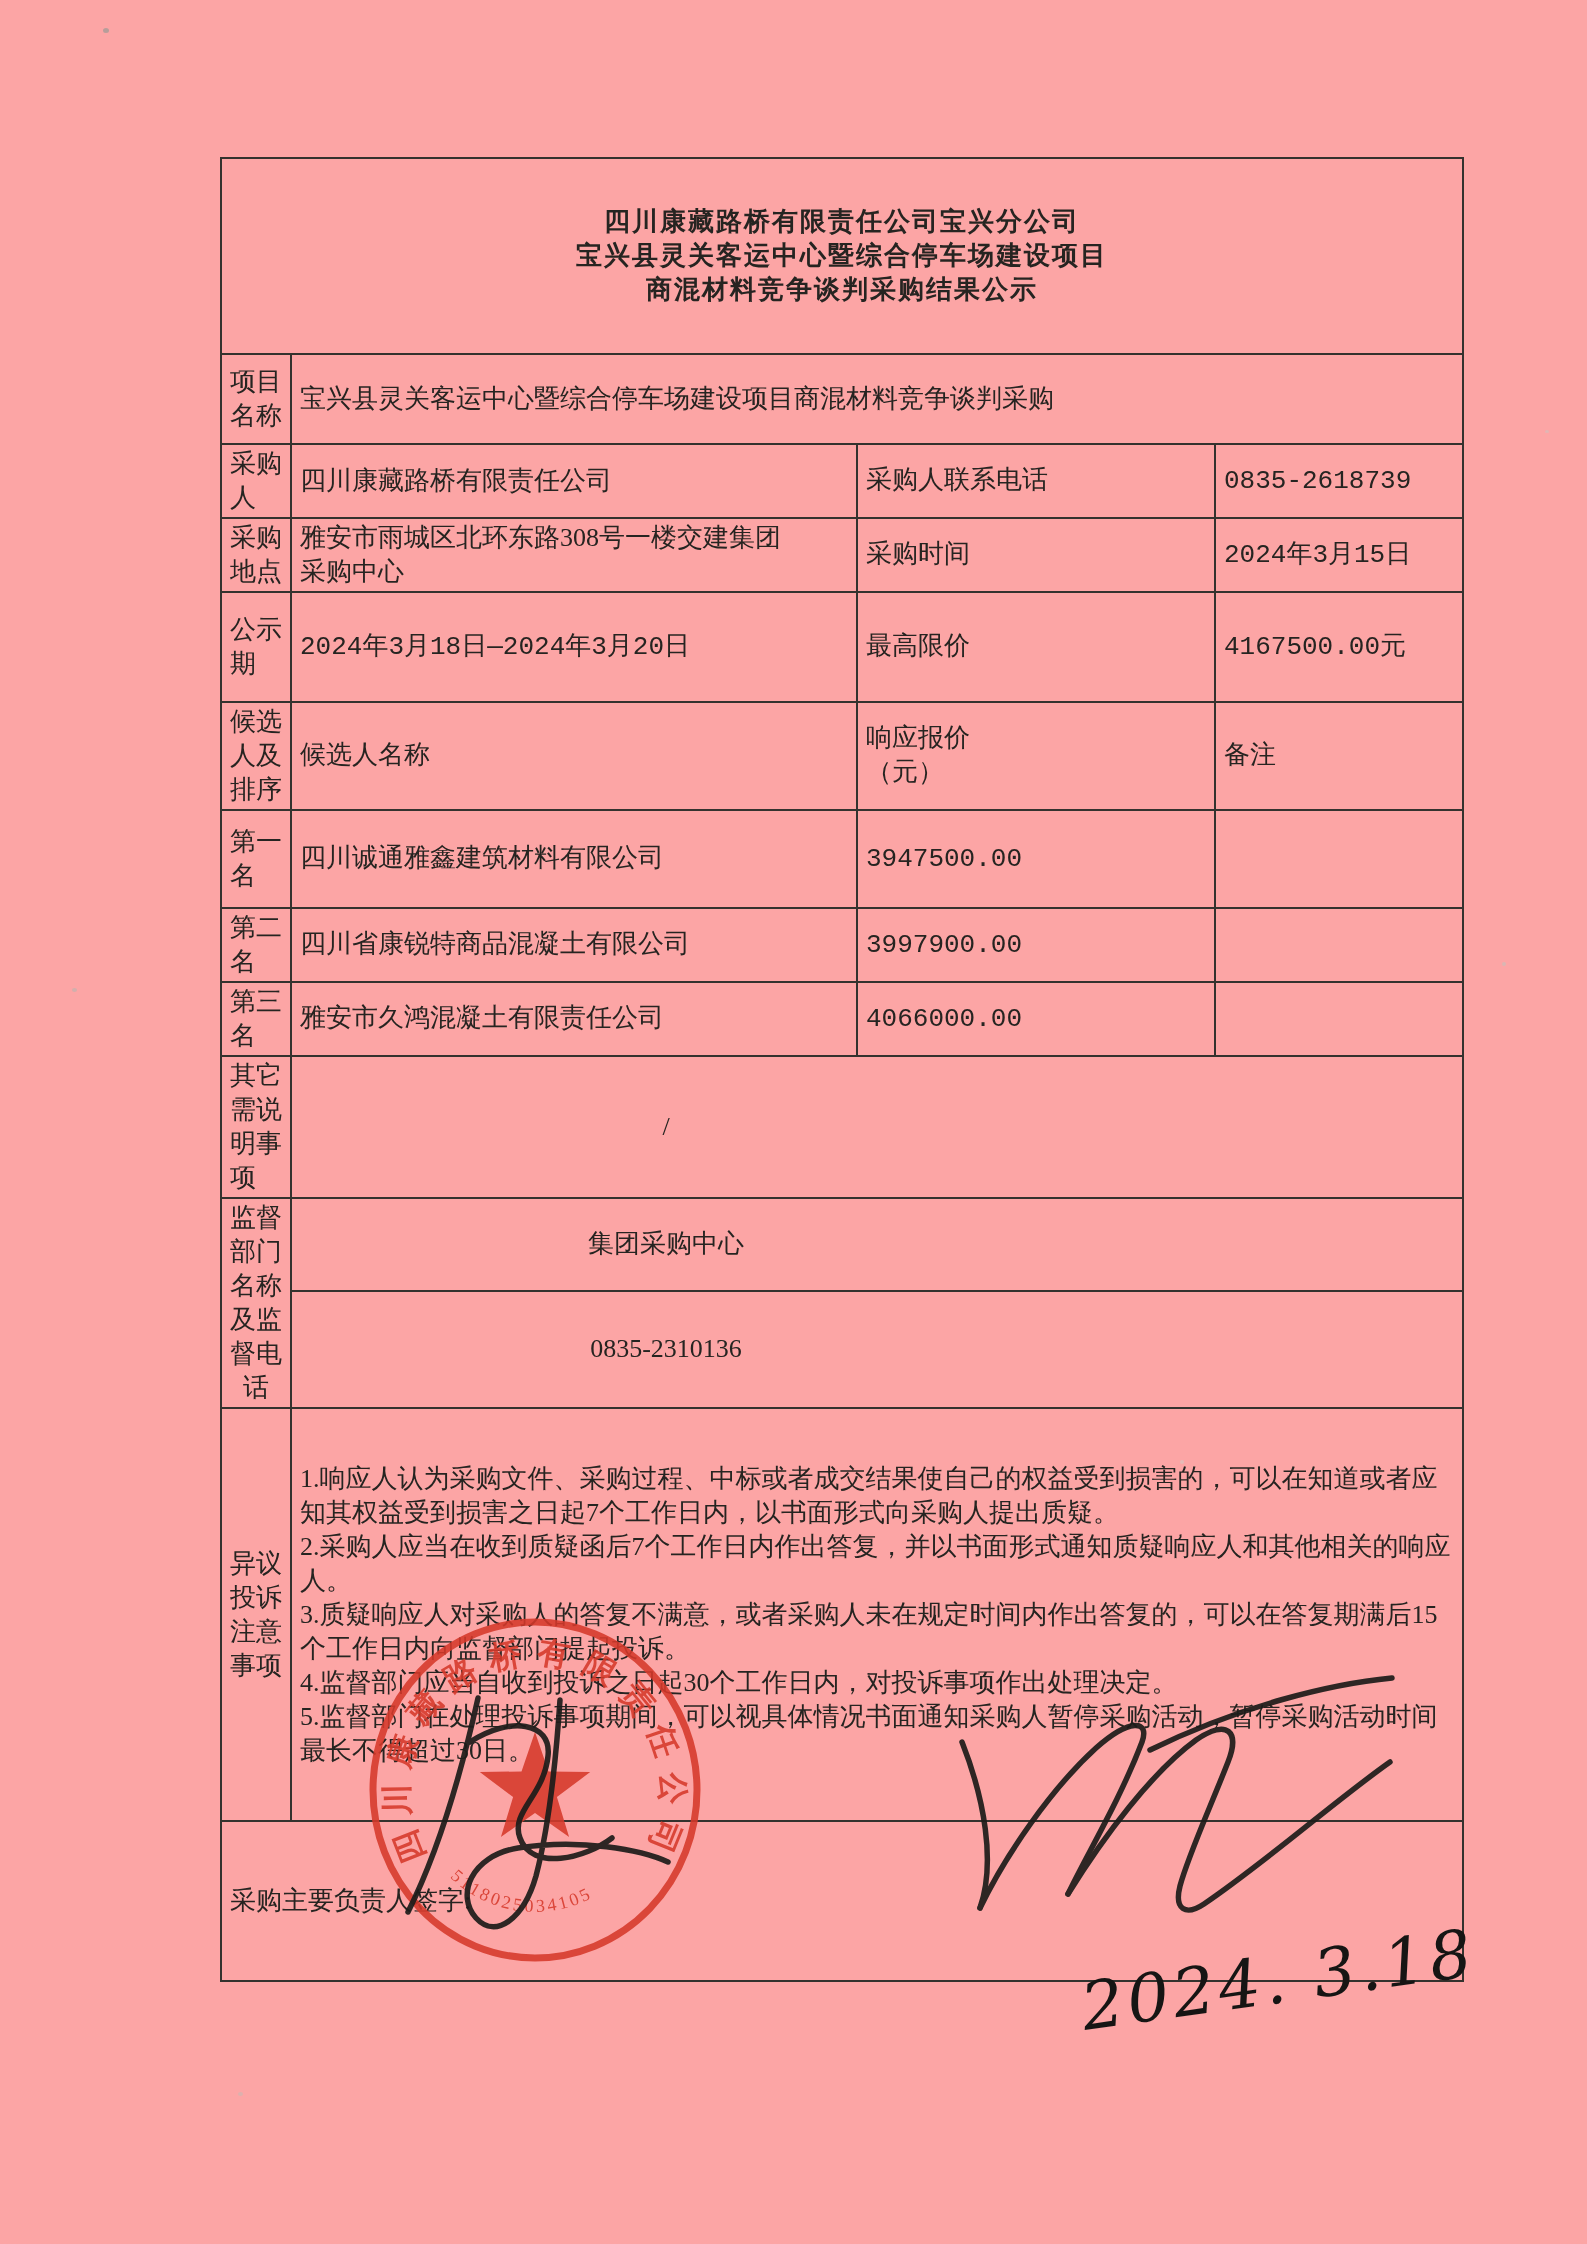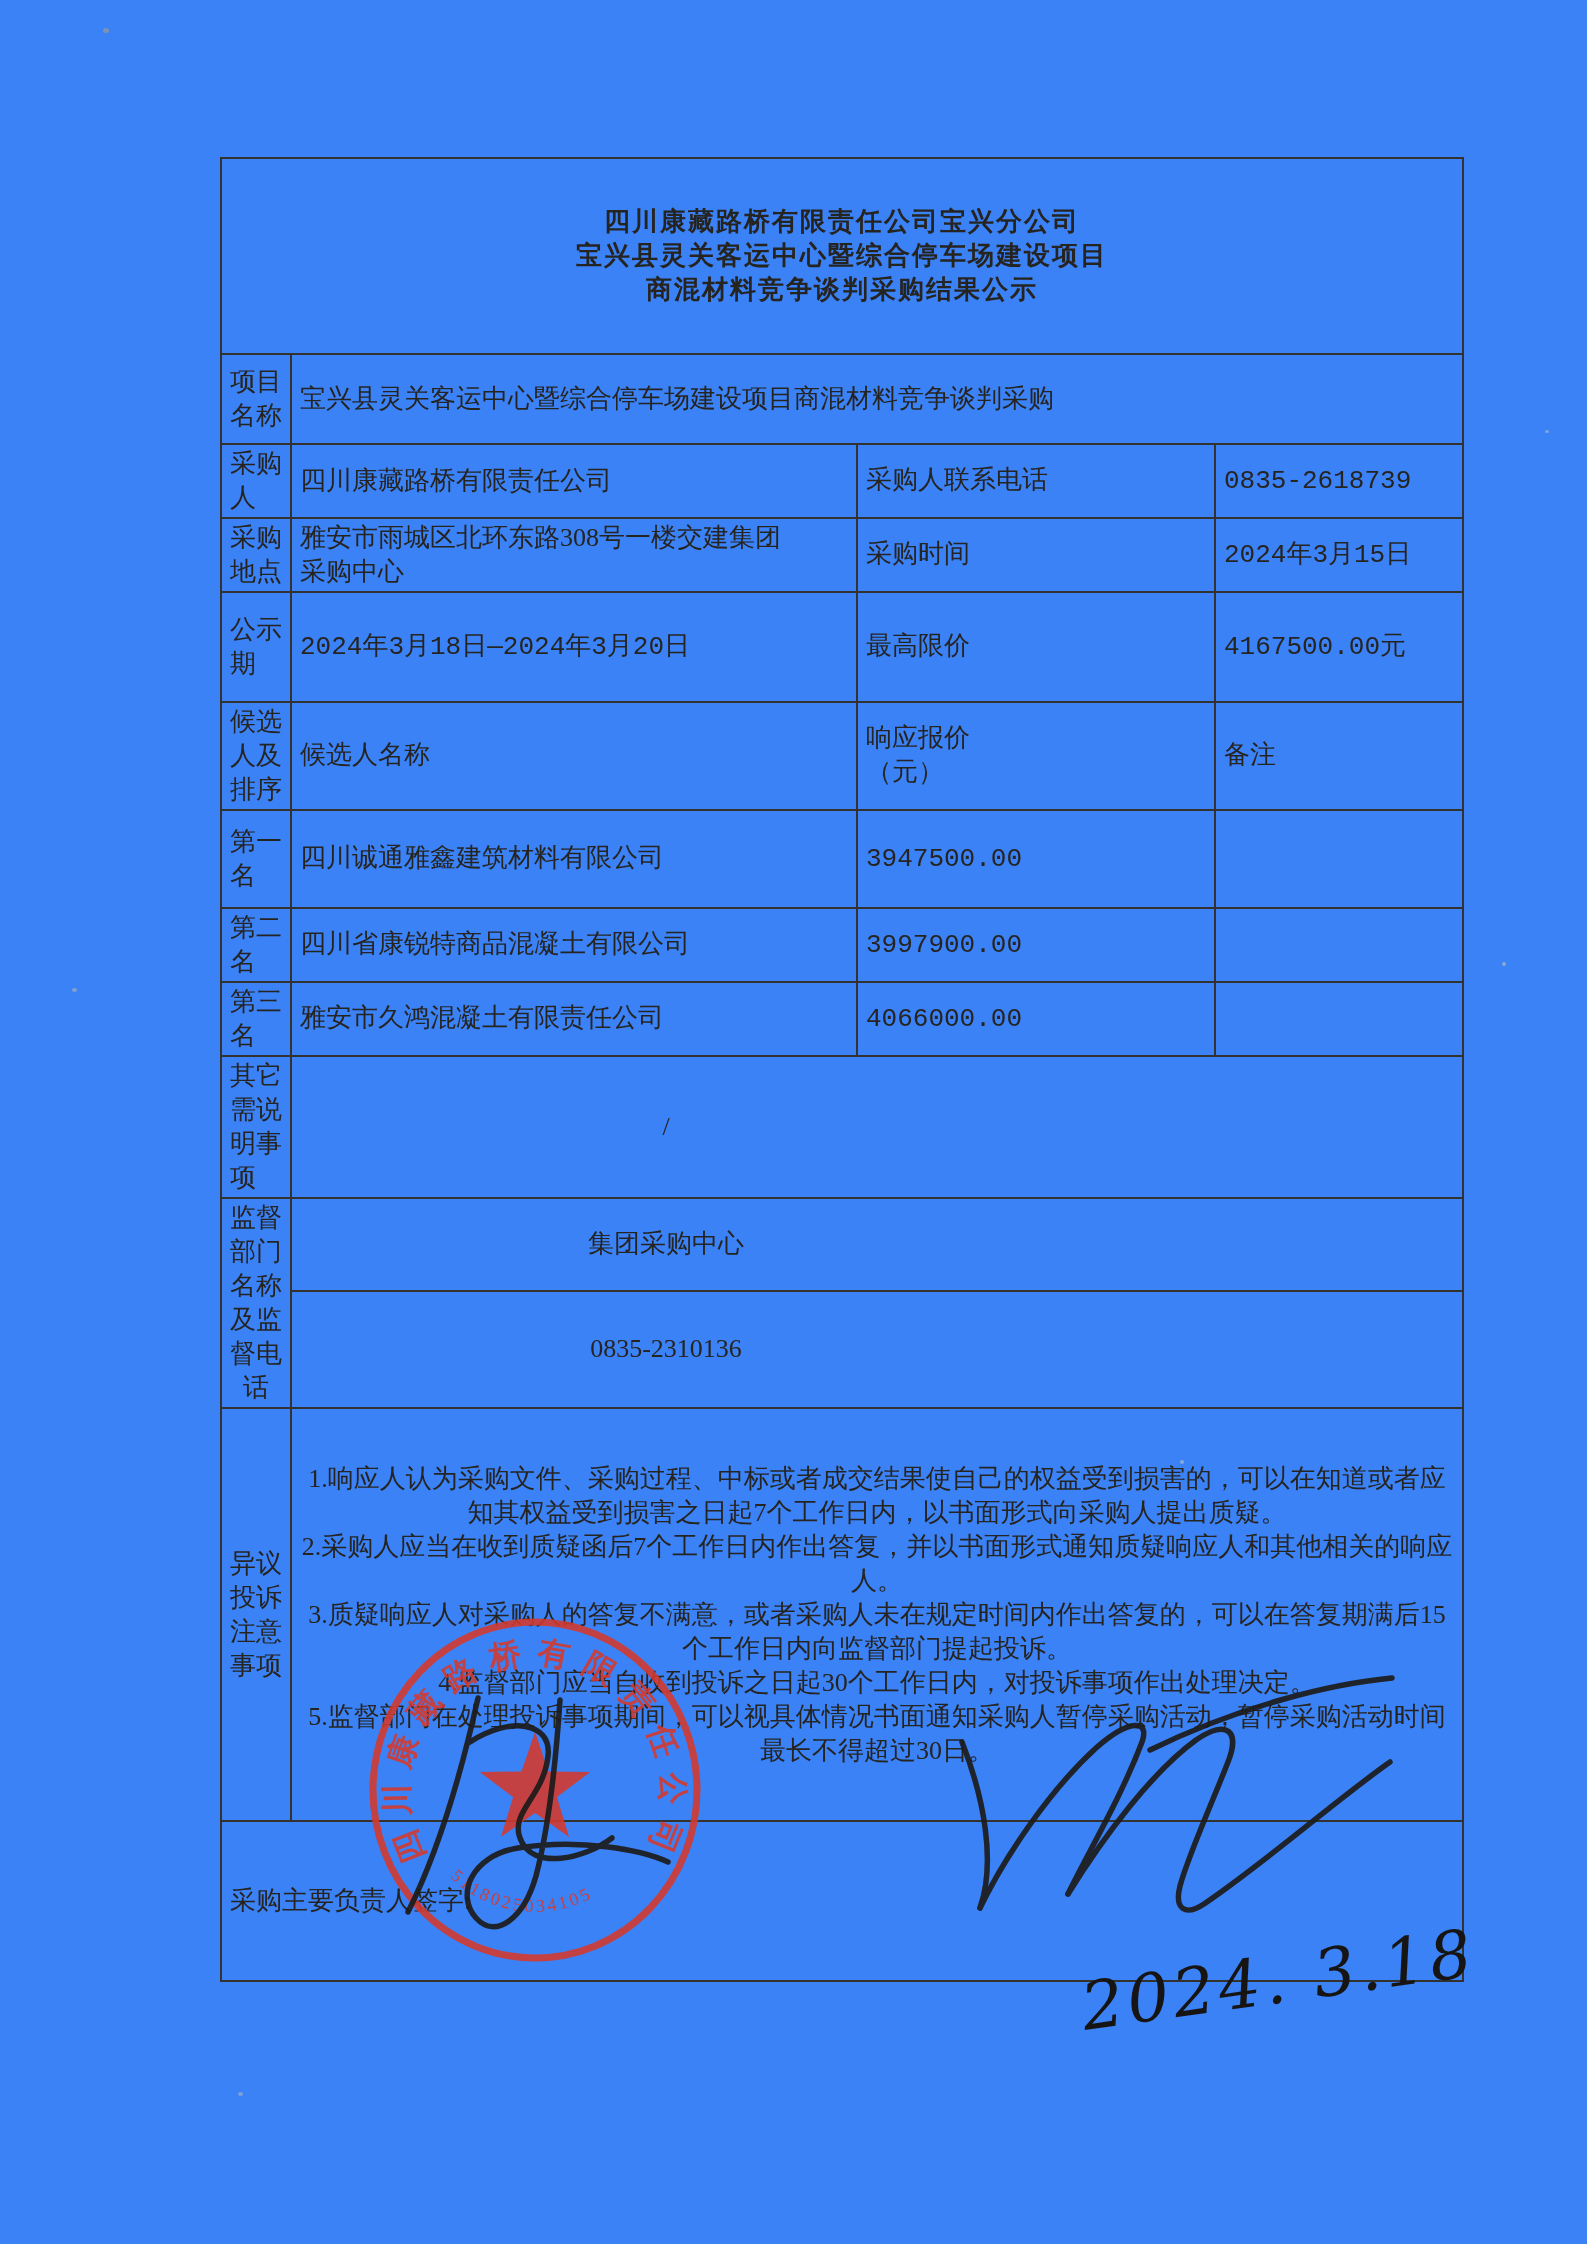--- a/index.html
+++ b/index.html
@@ -4,21 +4,21 @@
 <style>
   html,body{margin:0;padding:0;}
   body{
     width:1587px;height:2244px;
     background:#f6f6f4;
     font-family:"Liberation Serif","DejaVu Serif",serif;
     position:relative;
   }
   .page{
     position:absolute;left:0;top:0;width:1587px;height:2244px;
-    background:#3b82f6;overflow:hidden;
+    background:#fca5a5;overflow:hidden;
   }
   
   table.doc{
     position:absolute;left:220px;top:157px;width:1242px;
     border-collapse:collapse;table-layout:fixed;
     border:1px solid #34322e;
   }
   table.doc td{
     border:2px solid #34322e;
     color:#262421;
@@ -36,21 +36,21 @@
   }
   td.lbl{
     font-size:20px;line-height:28px;padding:2px 2px;
     text-align:left;vertical-align:middle;word-break:break-all;
   }
   .c{text-align:left;font-family:Liberation Mono, monospace;}
   .l{text-align:left;}
   .pad-r-60{padding-right:60px !important;}
   .offset-center{text-align:center;padding-right:430px !important;}
   td.objection-text{
-    vertical-align:middle;text-align:center;line-height:34px;padding:4px 10px 4px 8px;
+    vertical-align:middle;text-align:left;line-height:34px;padding:4px 10px 4px 8px;
   }
   td.sign-cell{font-size:26px;padding-left:10px;}
   
   svg.overlay{
     position:absolute;left:0;top:0;width:1587px;height:2244px;
     pointer-events:none;
   }
   
   .speck{position:absolute;border-radius:50%;}
 </style>

